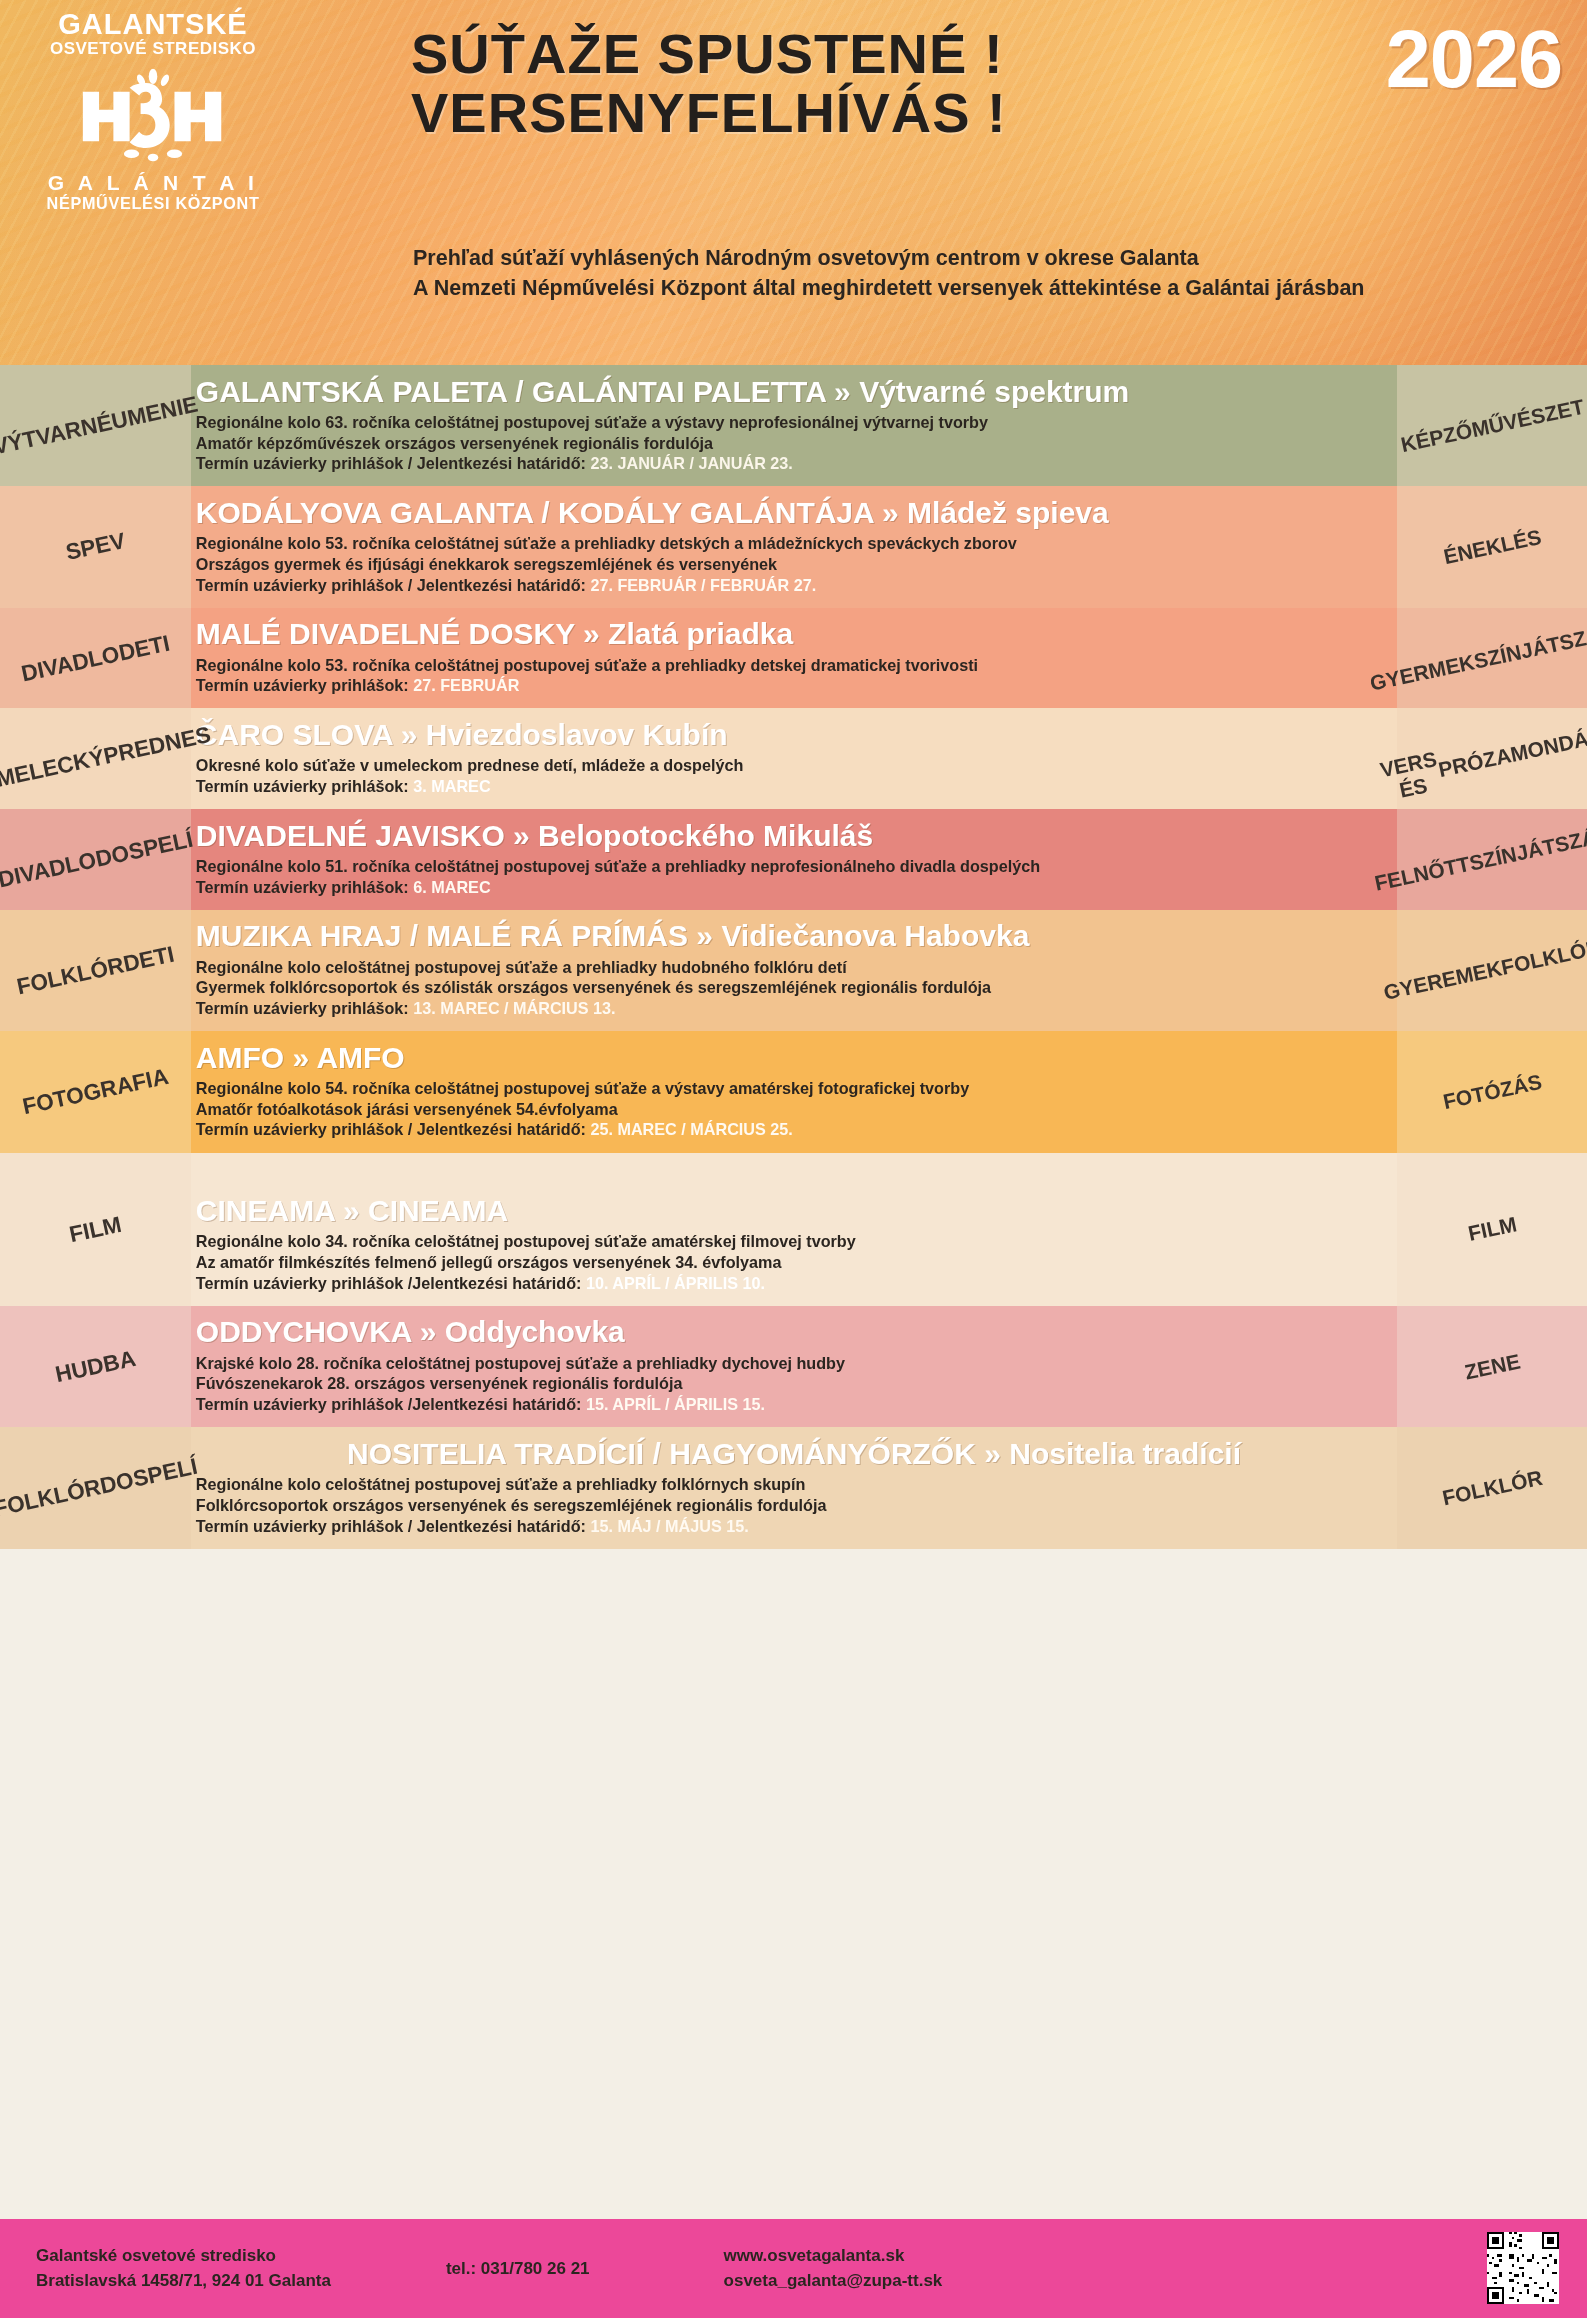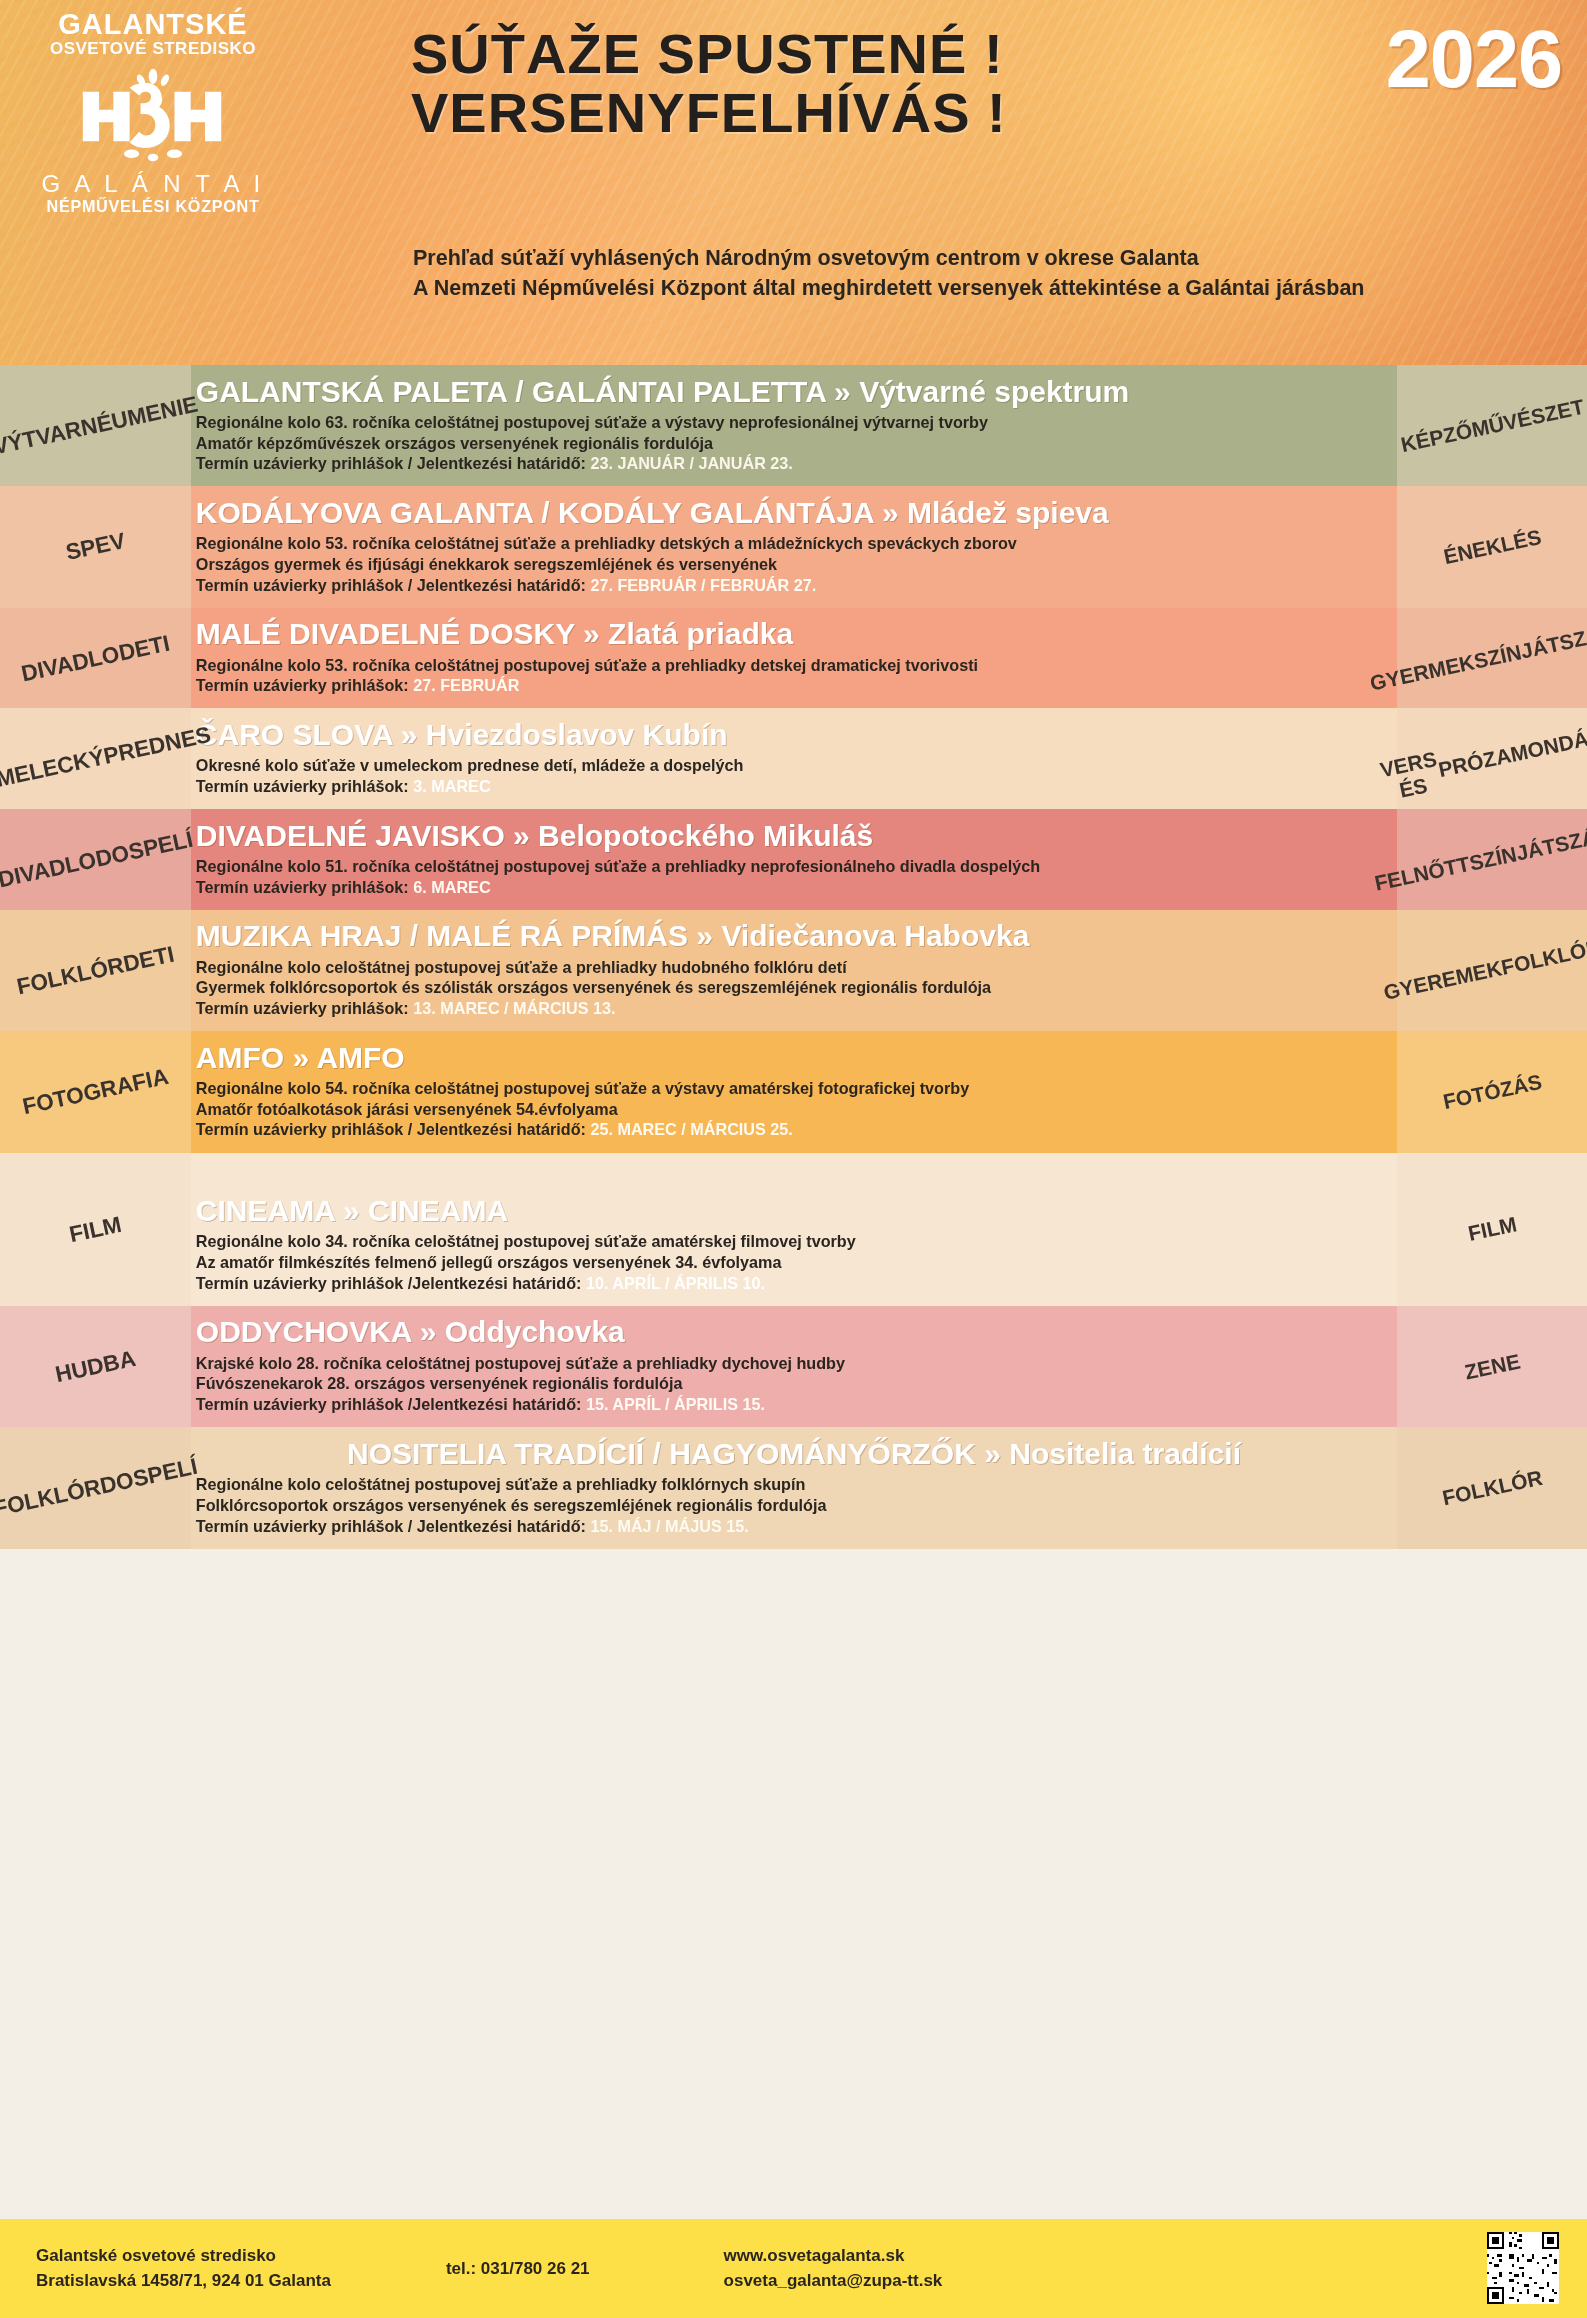--- a/index.html
+++ b/index.html
@@ -27,21 +27,21 @@
       repeating-linear-gradient(118deg, rgba(255,255,255,.10) 0 2.4px, rgba(255,255,255,0) 2.4px 10.5px),
       repeating-linear-gradient(-22deg, rgba(190,90,40,.07) 0 4.3px, rgba(0,0,0,0) 4.3px 16.2px);
     mix-blend-mode:overlay;
   }
   .logo{
     position:absolute;left:19px;top:9.6px;width:268px;color:#fff;text-align:center;z-index:3;
   }
   .logo .l1{font-size:29px;font-weight:bold;letter-spacing:1px;line-height:1.02;}
   .logo .l2{font-size:17px;font-weight:bold;letter-spacing:0.5px;line-height:1.1;margin-top:1px;}
   .logo .mark{margin:4.8px auto 2.9px;width:158px;height:105px;position:relative;}
-  .logo .l3{font-size:24px;font-weight:normal;letter-spacing:4.3px;line-height:1.0;}
+  .logo .l3{font-size:21px;font-weight:bold;letter-spacing:4.3px;line-height:1.0;}
   .logo .l4{font-size:16.2px;font-weight:bold;letter-spacing:0.7px;line-height:1.1;margin-top:2.9px;}
 
   .title-block{position:absolute;left:411px;top:24px;width:908px;z-index:3;}
   .title-block h1{
     margin:0;color:#231f1c;font-size:56px;font-weight:bold;line-height:1.06;
     letter-spacing:1px;text-shadow:1.4px 1.9px 0 rgba(255,255,255,.33);
   }
   .year{
     position:absolute;right:26px;top:13.4px;z-index:4;color:#fff;
     font-size:81px;font-weight:bold;letter-spacing:-1px;
@@ -73,21 +73,21 @@
   .desc .hl{color:#f7f3ea;}
   .right{
     width:191px;flex:0 0 191px;display:flex;align-items:center;justify-content:center;
     text-align:center;color:#3a322c;font-size:21px;font-weight:bold;line-height:1.14;
     transform:rotate(-12deg);
   }
   .right-wrap{width:191px;flex:0 0 191px;display:flex;align-items:center;justify-content:center;}
 
   
   .footer{
-    position:absolute;left:0;right:0;bottom:0;height:100px;background:#fde047;
+    position:absolute;left:0;right:0;bottom:0;height:100px;background:#ec4899;
     display:flex;align-items:center;
   }
   .f-left{margin-left:36px;font-size:17px;font-weight:bold;color:#2b2520;line-height:1.45;}
   .f-mid{margin-left:115px;font-size:17px;font-weight:bold;color:#2b2520;}
   .f-right{margin-left:134px;font-size:17px;font-weight:bold;color:#2b2520;line-height:1.45;}
   .qr{position:absolute;right:29px;top:13.4px;width:72px;height:72px;background:#fff;}
   .qr-inner{width:100%;height:100%;}
 </style>
 </head>
 <body>

